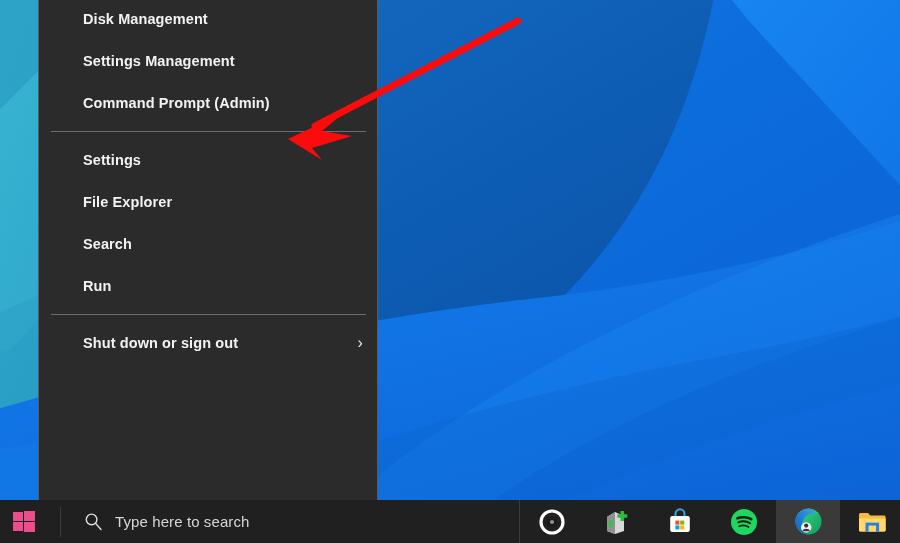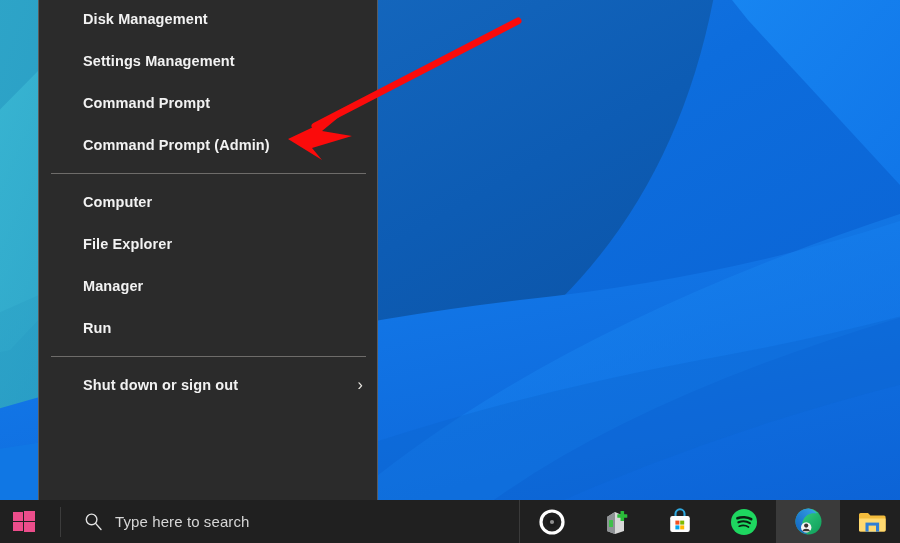--- a/index.html
+++ b/index.html
@@ -212,38 +212,35 @@
   <div id="winx-menu">
 
     <div class="menu-group">
       <div class="menu-item">
         <span>Disk Management</span>
       </div>
       <div class="menu-item">
         <span>Settings Management</span>
       </div>
       <div class="menu-item">
-        <span>Command Prompt</span>
-      </div>
-      <div class="menu-item">
         <span>Command Prompt (Admin)</span>
       </div>
     </div>
 
     <div class="menu-sep"></div>
 
     <div class="menu-group">
       <div class="menu-item">
-        <span>Computer</span>
+        <span>Settings</span>
       </div>
       <div class="menu-item">
         <span>File Explorer</span>
       </div>
       <div class="menu-item">
-        <span>Manager</span>
+        <span>Search</span>
       </div>
       <div class="menu-item">
         <span>Run</span>
       </div>
     </div>
 
     <div class="menu-sep"></div>
 
     <div class="menu-group">
       <div class="menu-item">

